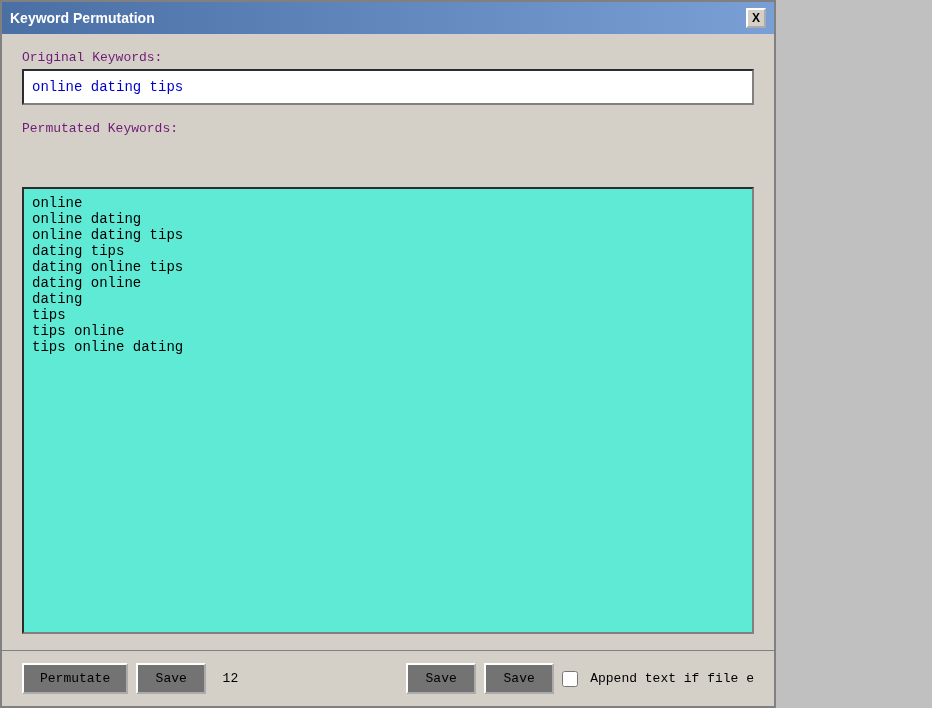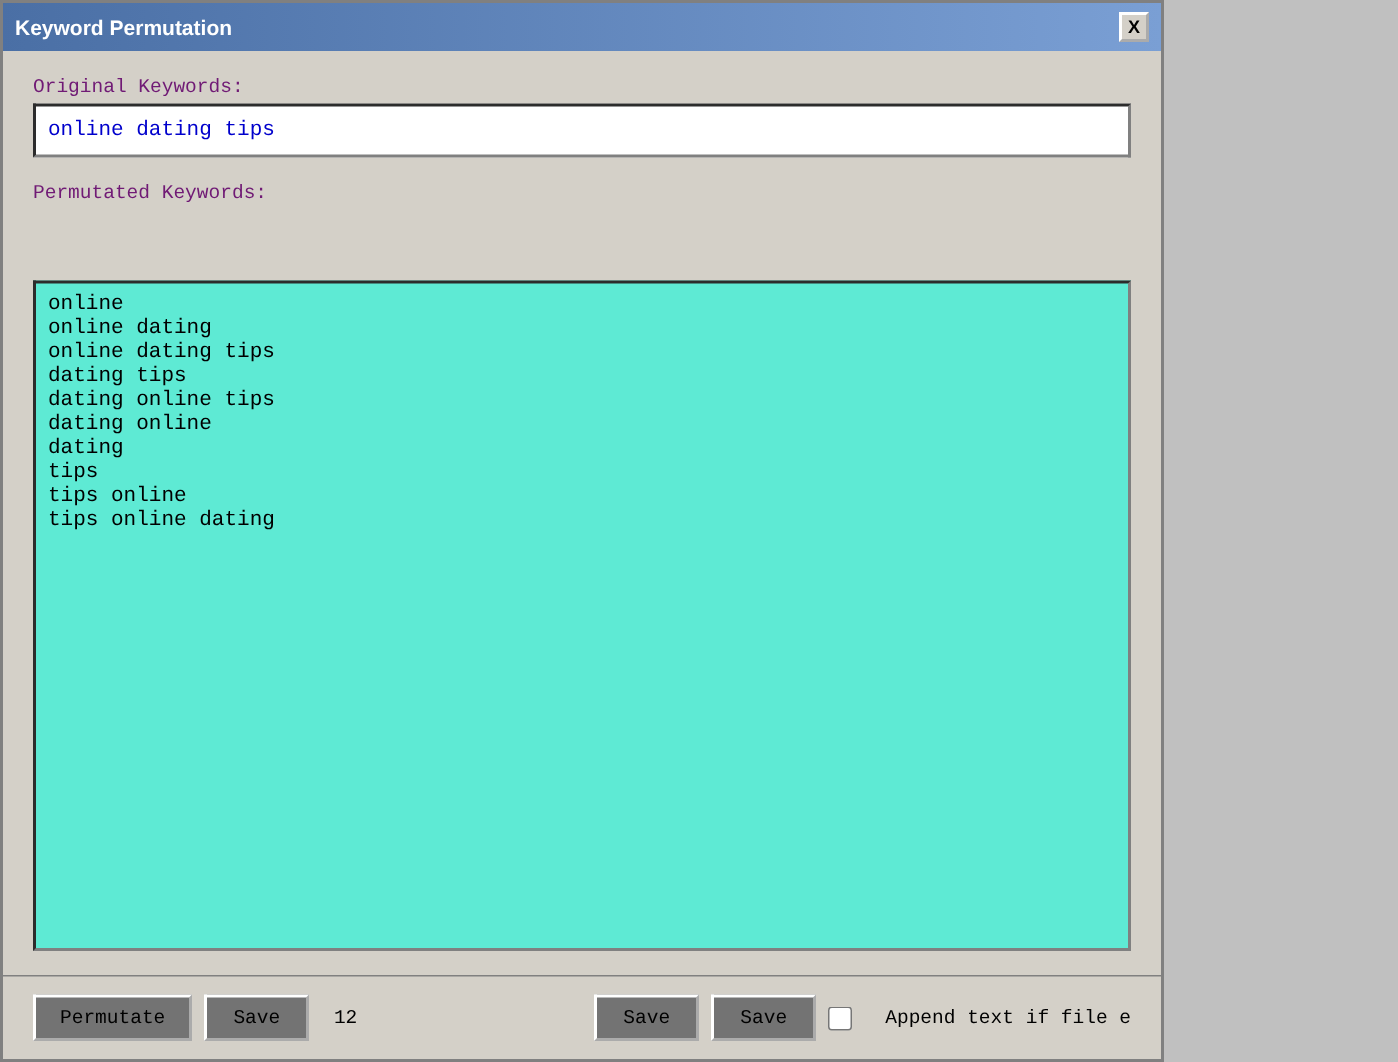--- a/index.html
+++ b/index.html
@@ -133,21 +133,21 @@
       font-size: 13px;
       color: #000000;
       padding: 4px 6px;
       min-width: 30px;
       text-align: right;
     }
 
     .checkbox-container {
       display: flex;
       align-items: center;
-      gap: 22px;
+      gap: 12px;
       font-family: 'Courier New', Courier, monospace;
       font-size: 13px;
       color: #000000;
     }
 
     .checkbox-container input[type="checkbox"] {
       width: 16px;
       height: 16px;
       cursor: pointer;
     }

